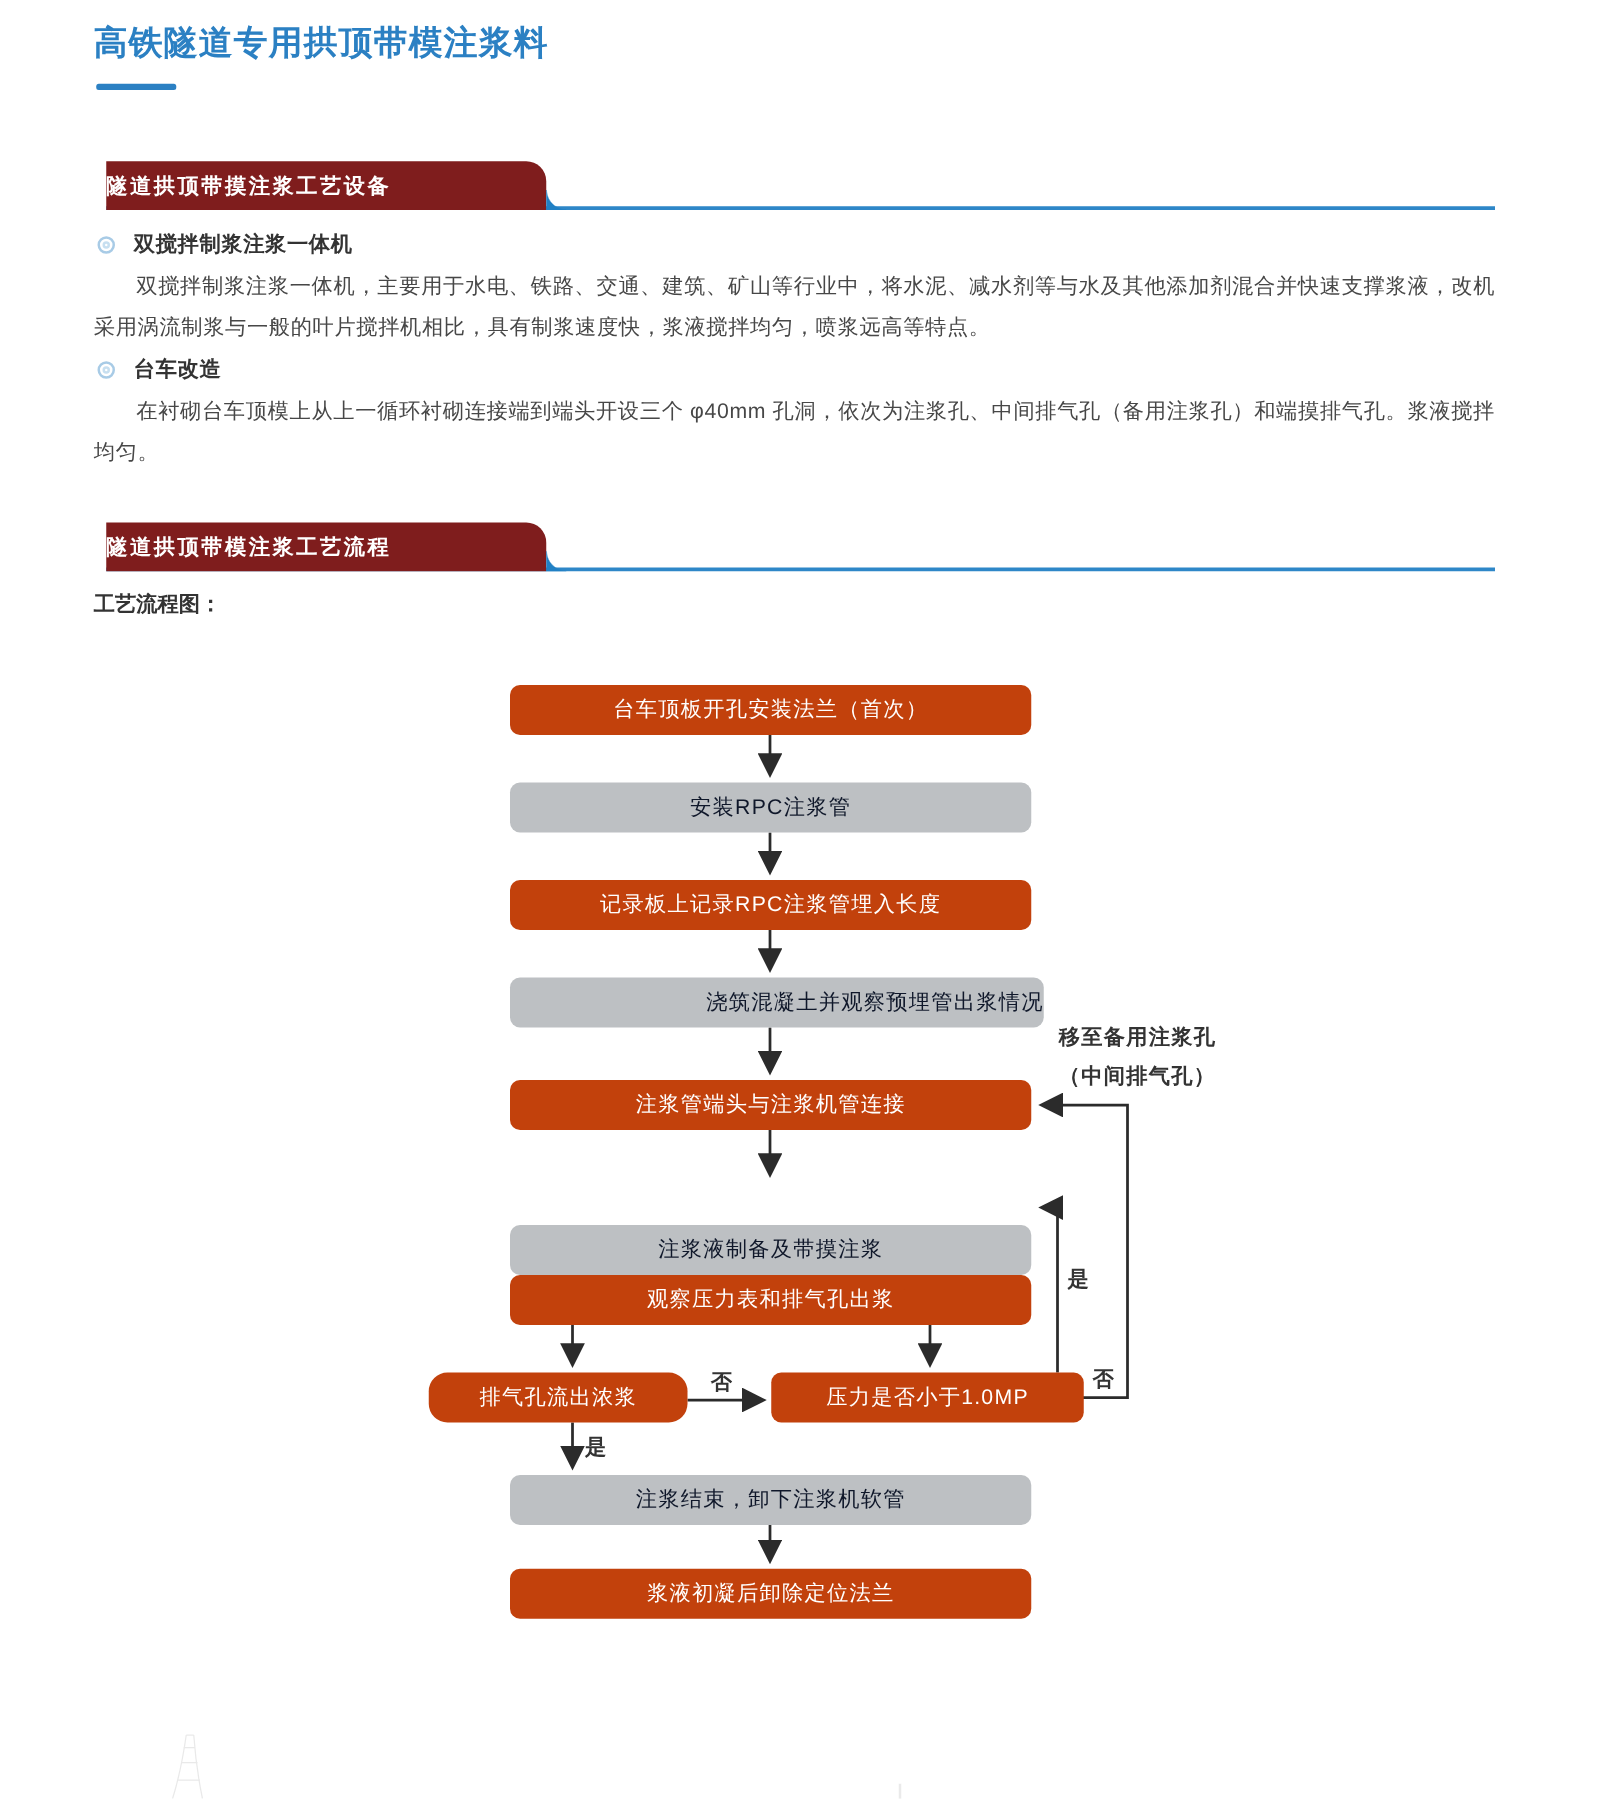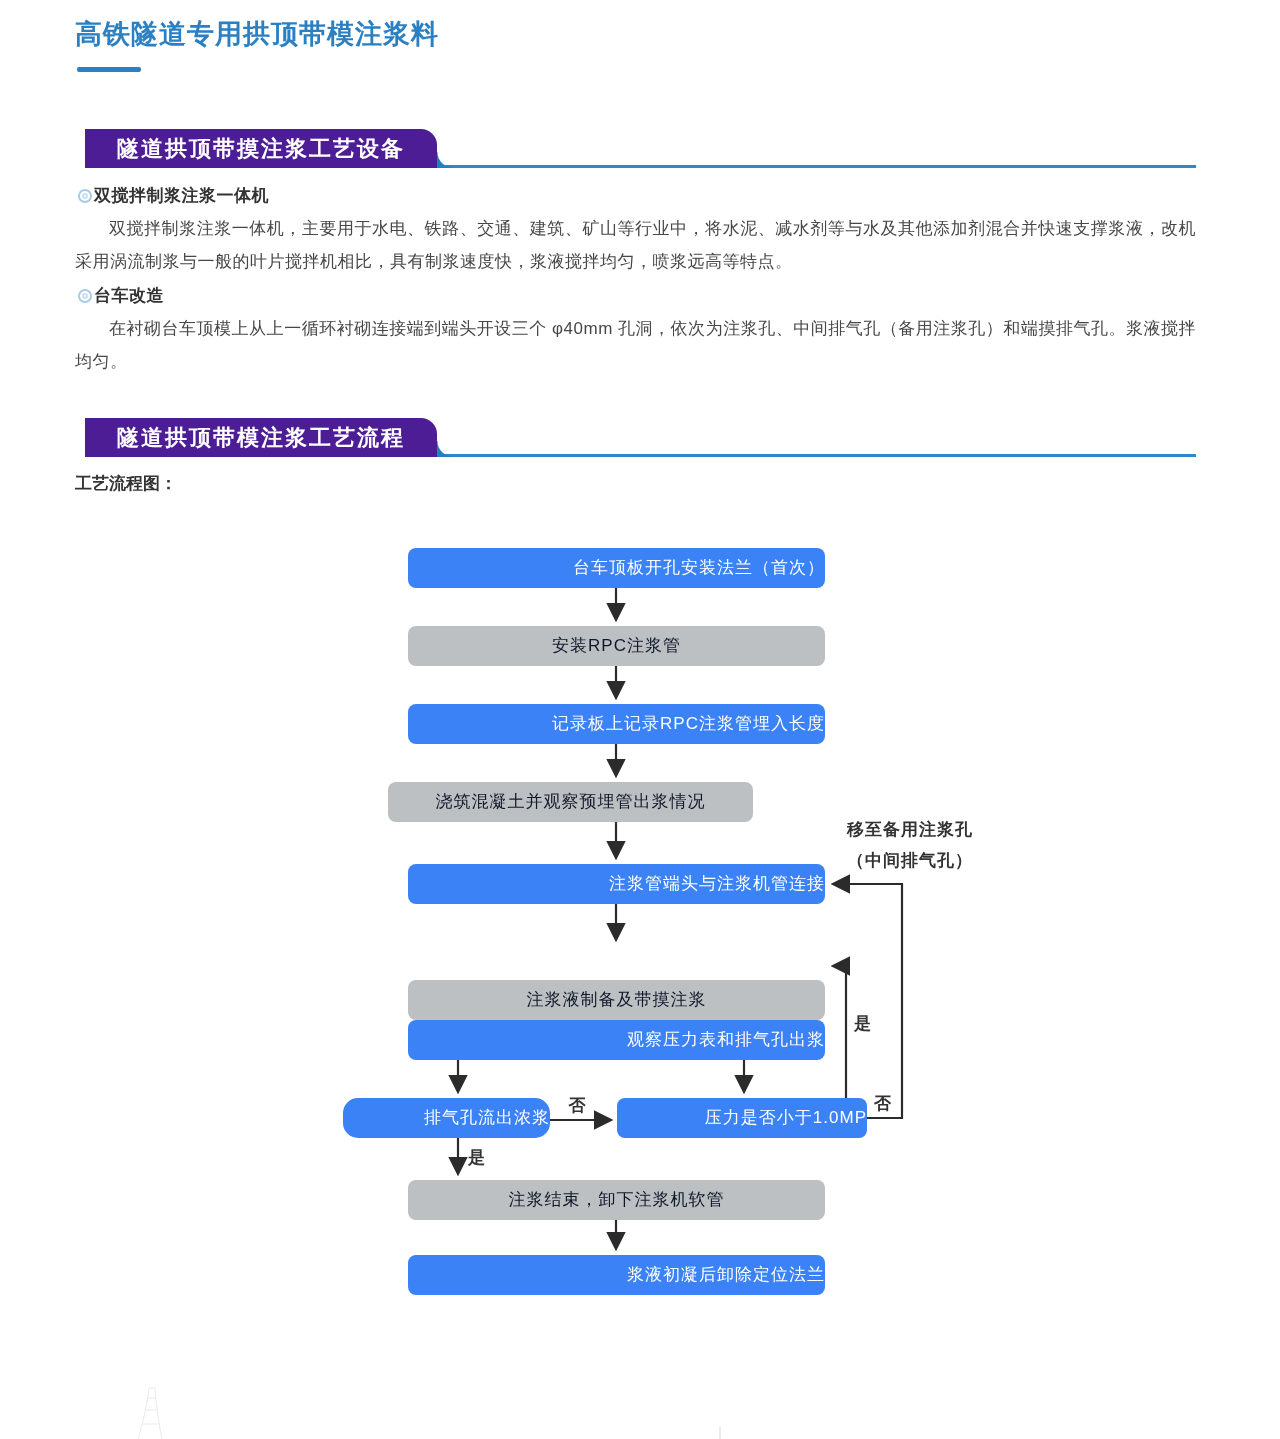--- a/index.html
+++ b/index.html
@@ -12,35 +12,35 @@
 
   
   .page-title {
     left:75px; top:16px; font-size:27px; font-weight:bold; color:#2b80c3;
     letter-spacing:1px;
   }
   .title-underline {
     left:77px; top:67px; width:64px; height:5px; background:#2b80c3; border-radius:2px;
   }
   .banner {
-    left:85px; height:39px; width:352px; background:#4c1d95; color:#ffffff;
-    font-size:22px; font-weight:bold; text-align:center; line-height:39px;
+    left:85px; height:39px; width:352px; background:#7f1d1d; color:#ffffff;
+    font-size:17px; font-weight:bold; line-height:39px;
     border-radius:0 16px 0 0; letter-spacing:2px; z-index:2;
   }
   .banner::after {
     content:''; position:absolute; right:-16px; bottom:0; width:16px; height:16px;
     background:radial-gradient(circle at 100% 0, rgba(0,0,0,0) 15px, #2180c4 16px);
   }
   .banner-1 { top:129px; }
   .banner-2 { top:418px; }
   .banner-line { left:85px; height:3px; background:#2e87c8; width:1111px; z-index:1; }
   .banner-line-1 { top:165px; }
   .banner-line-2 { top:454px; }
 
-  .bullet-row { display:flex; align-items:center; gap:2px; left:78px; }
+  .bullet-row { display:flex; align-items:center; gap:15px; left:78px; }
   .bullet-row-1 { top:184px; }
   .bullet-row-2 { top:284px; }
   .ring {
     width:14px; height:14px; border:2px solid #a8cbe6; border-radius:50%;
     position:relative; flex:0 0 auto;
   }
   .ring::after {
     content:''; position:absolute; inset:2px; border:2px solid #c7dff0; border-radius:50%;
   }
   .bullet-heading { font-size:17px; font-weight:bold; color:#333333; letter-spacing:0.5px; }
@@ -52,26 +52,26 @@
   .para-1 { top:212px; }
   .para-2 { top:312px; }
 
   .figure-label { left:75px; top:472px; font-size:17px; font-weight:bold; color:#333333; }
 
   
   .node {
     position:absolute; height:40px; line-height:40px; text-align:center;
     border-radius:8px; font-size:17px; letter-spacing:1px;
   }
-  .node.blue { background:#3b82f6; color:#ffffff;text-align:right; }
+  .node.blue { background:#c2410c; color:#ffffff; }
   .node.gray { background:#bdc0c3; color:#0f172a; }
   .b1  { left:408px; top:548px;  width:417px; }
   .b2  { left:408px; top:626px;  width:417px; }
   .b3  { left:408px; top:704px;  width:417px; }
-  .b4  { left:388px; top:782px;  width:365px; }
+  .b4  { left:408px; top:782px;  width:427px;text-align:right; }
   .b5  { left:408px; top:864px;  width:417px; }
   .b6  { left:408px; top:946px;  width:417px;margin-top:34px; }
   .b7  { left:408px; top:1020px; width:417px; }
   .b8  { left:343px; top:1098px; width:207px;border-radius:15px; }
   .b9  { left:617px; top:1098px; width:250px; }
   .b10 { left:408px; top:1180px; width:417px; }
   .b11 { left:408px; top:1255px; width:417px; }
 
   .edge-label { position:absolute; font-size:17px; font-weight:bold; color:#333333; }
   .lbl-no-h  { left:553px; top:1094px; width:48px; text-align:center; }

